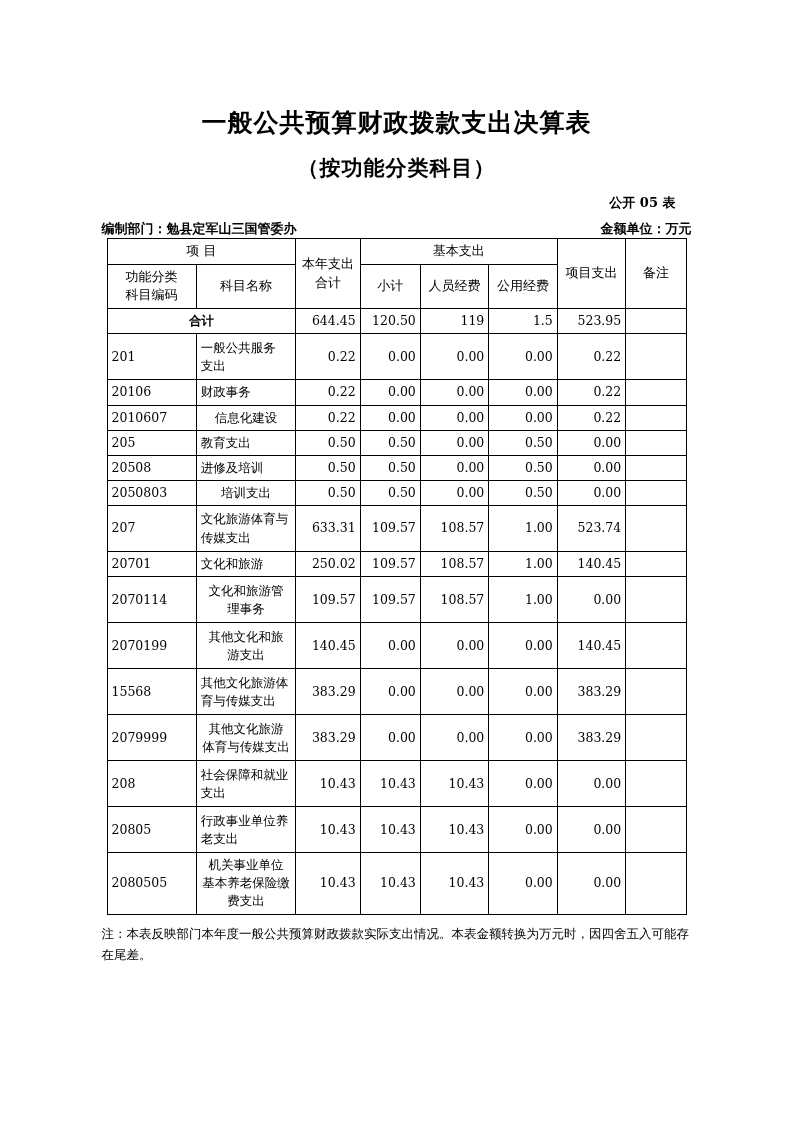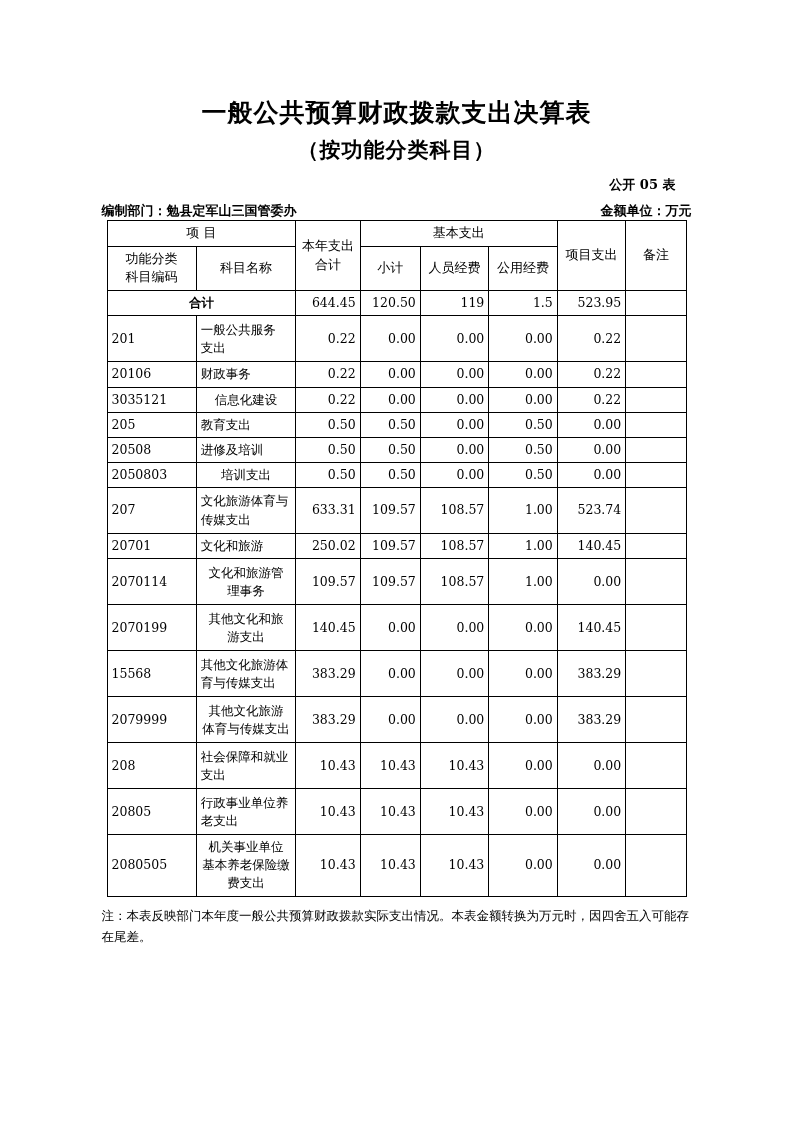--- a/index.html
+++ b/index.html
@@ -13,39 +13,39 @@
     font-family: "DejaVu Sans", "Liberation Sans", sans-serif;
     color: #000000;
     position: relative;
   }
   .page {
     position: absolute;
     left: 0; top: 0;
     width: 793px;
     height: 1122px;
     box-sizing: border-box;
-    padding: 0;
+    padding: 10px;
   }
   .title-block {
     text-align: center;
     margin-top: 96px;
   }
   .title-main {
     font-family: "DejaVu Serif", "Liberation Serif", serif;
     font-size: 25px;
     font-weight: bold;
     letter-spacing: 1px;
     line-height: 1.35;
   }
   .title-sub {
     font-family: "DejaVu Serif", "Liberation Serif", serif;
     font-size: 21px;
     font-weight: bold;
     letter-spacing: 1px;
-    margin-top: 6px;
+    margin-top: 14px;
   }
   .meta-row {
     position: relative;
     width: 590px;
     margin: 26px auto 0 auto;
     height: 20px;
   }
   .meta-right-top {
     position: absolute;
     right: 16px;
@@ -188,21 +188,21 @@
           <td class="c-code">  20106</td>
           <td class="c-name nowrap-name">财政事务</td>
           <td class="c-num">0.22</td>
           <td class="c-num">0.00</td>
           <td class="c-num">0.00</td>
           <td class="c-num">0.00</td>
           <td class="c-num">0.22</td>
           <td class="c-note"></td>
         </tr>
         <tr>
-          <td class="c-code">3035121</td>
+          <td class="c-code">2010607</td>
           <td class="c-name nowrap-name" style="text-align: center;">信息化建设</td>
           <td class="c-num">0.22</td>
           <td class="c-num">0.00</td>
           <td class="c-num">0.00</td>
           <td class="c-num">0.00</td>
           <td class="c-num">0.22</td>
           <td class="c-note"></td>
         </tr>
         <tr>
           <td class="c-code">205</td>

